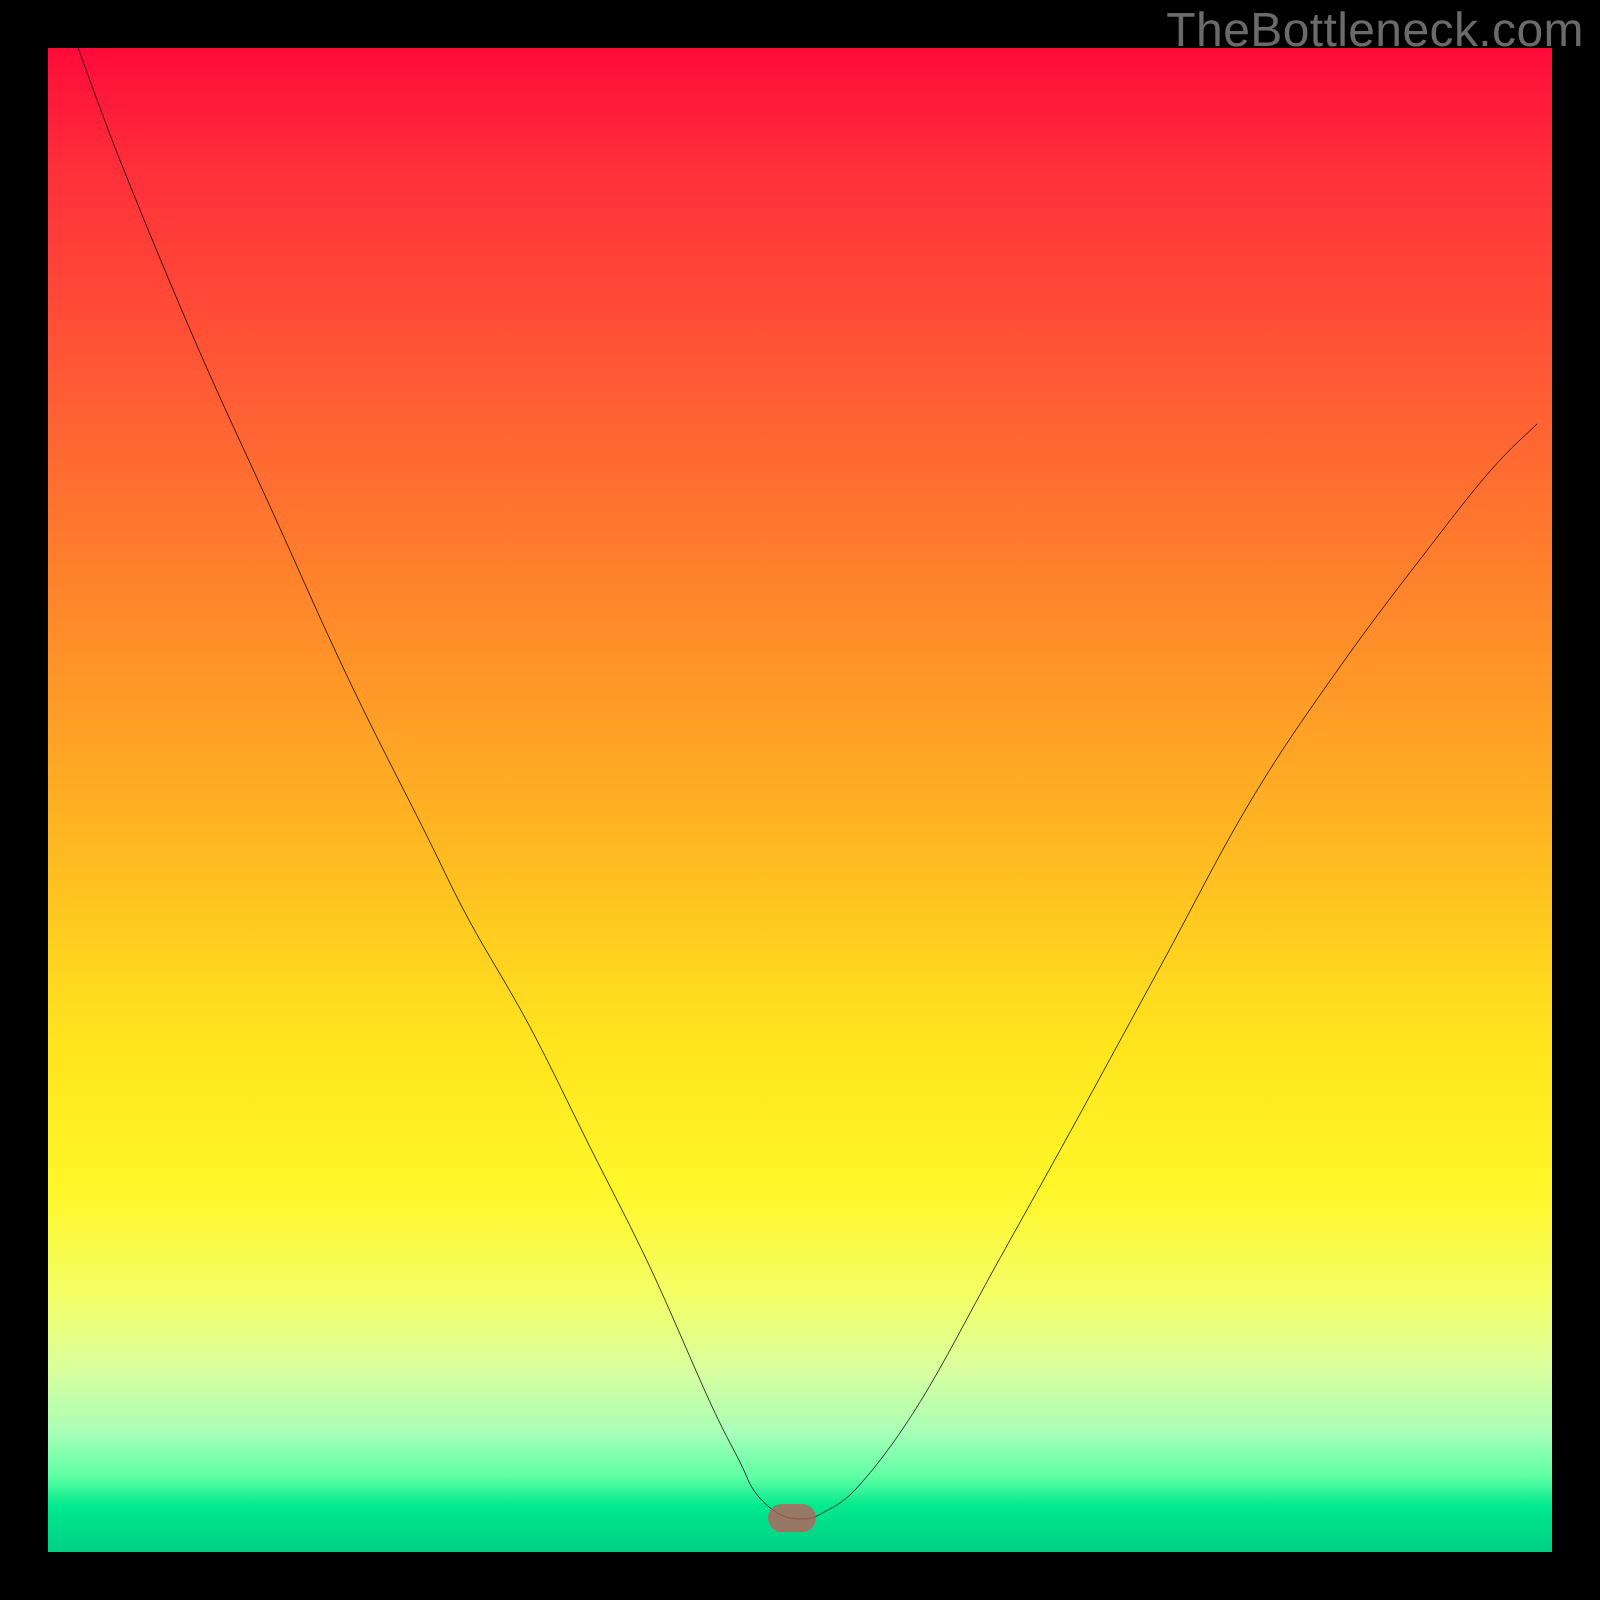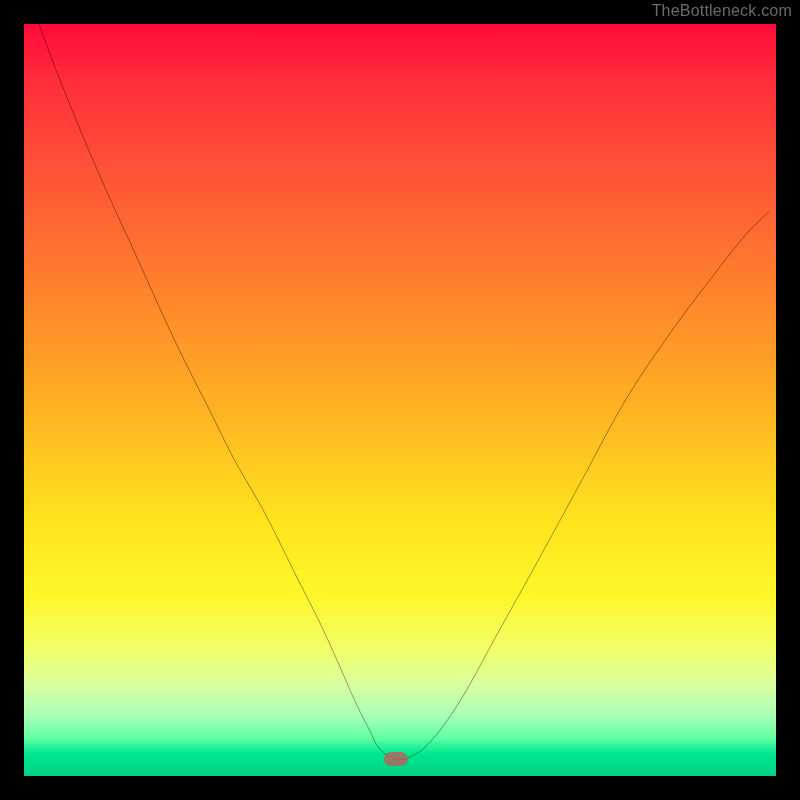--- a/index.html
+++ b/index.html
@@ -61,21 +61,21 @@
     width: 24px;
     height: 14px;
     border-radius: 7px;
     opacity: 0.75;
   }
   .watermark {
     position: absolute;
     top: 2px;
     right: 8px;
     color: #6a6a6a;
-    font-size: 16px;
+    font-size: 24px;
     letter-spacing: 0.2px;
     user-select: none;
   }
 </style>
 </head>
 <body>
 
 <div class="stage">
 
   <div class="plot-area">

